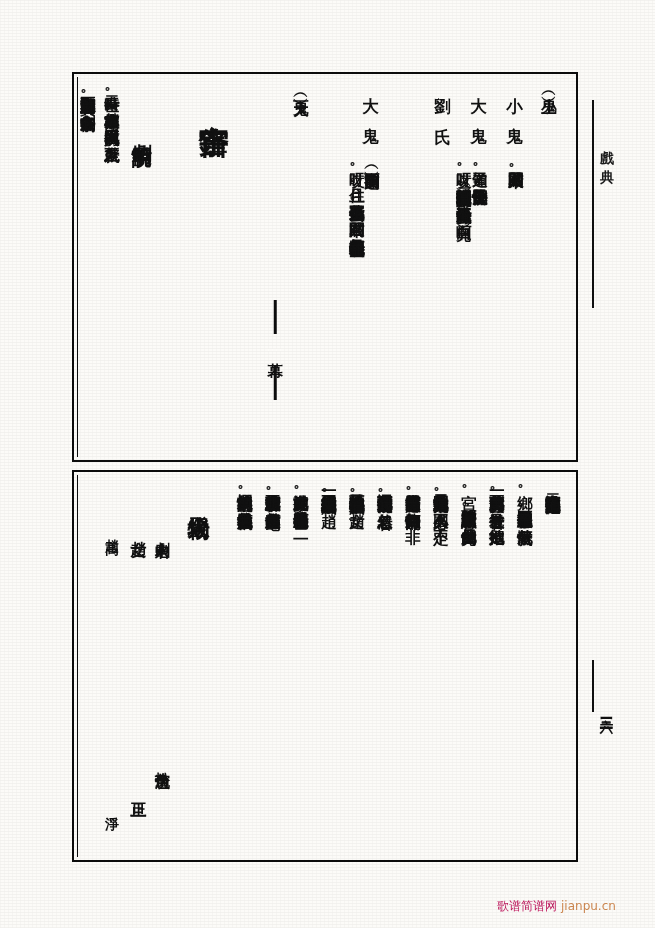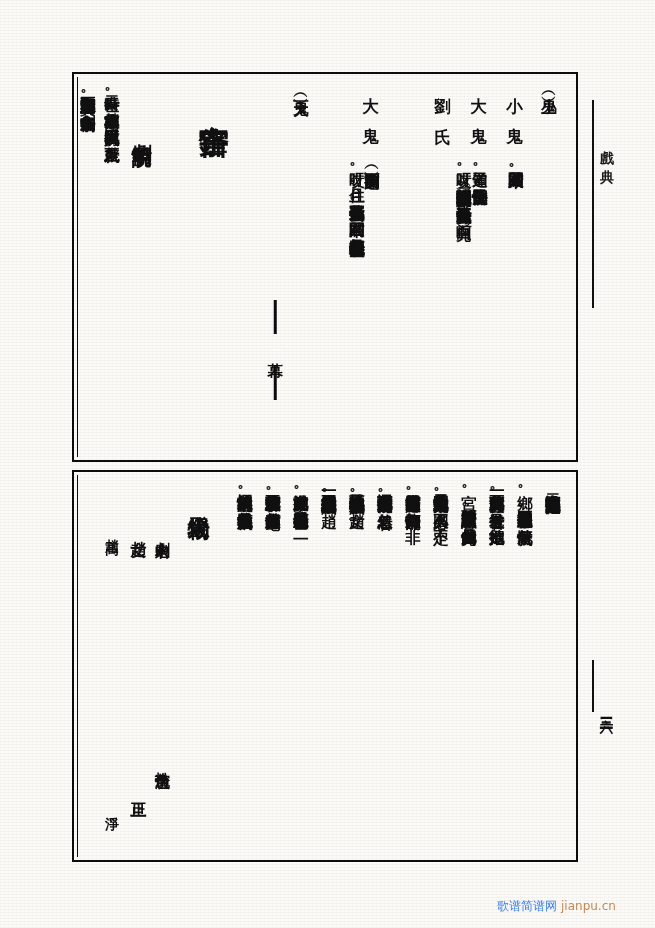--- a/index.html
+++ b/index.html
@@ -145,21 +145,21 @@
     font-size:13.5px;font-weight:700;letter-spacing:.1em;
   }
 
   
   #watermark{
     position:absolute;left:497px;top:898px;
     font-family:"DejaVu Sans","Liberation Sans",sans-serif;
     font-size:12px;
     white-space:nowrap;
   }
-  #watermark .cn{color:#3b82f6;}
+  #watermark .cn{color:#be185d;}
   #watermark .en{color:#d08a52;margin-left:4px;}
 </style>
 </head>
 <body>
 
 <div id="page">
 
   <div class="panel" id="panel-top"></div>
 
   <div id="margin-rule"></div>

